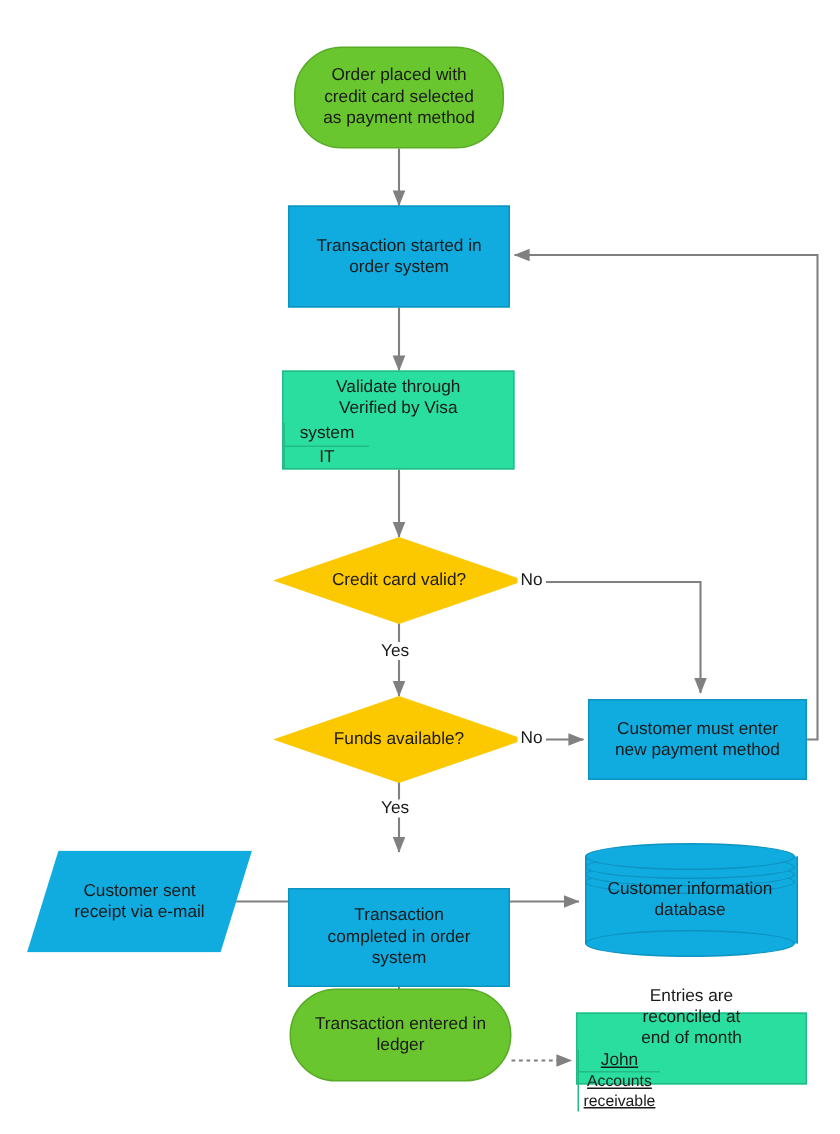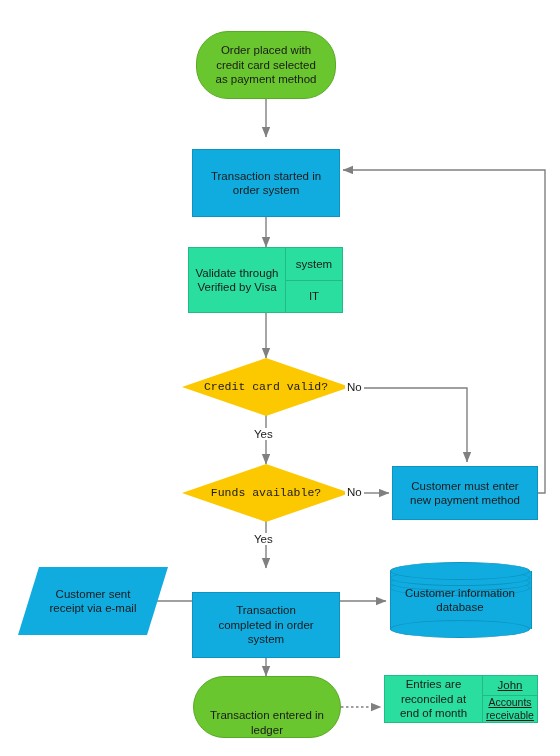--- a/index.html
+++ b/index.html
@@ -53,21 +53,20 @@
   
   .process {
     background: #10ace0;
     border: 1px solid #0d93c1;
   }
 
   
   .decision {
     background: transparent;
     border: none;
-    font-family: Liberation Mono, monospace;
   }
   .decision .dia {
     position: absolute;
     left: 0; top: 0;
     width: 100%; height: 100%;
     background: #fcc800;
     clip-path: polygon(50% 0%, 100% 50%, 50% 100%, 0% 50%);
   }
   .decision .txt {
     position: relative;
@@ -134,20 +133,21 @@
     z-index: 5;
   }
 
   
   .splitnode {
     background: #2ade9f;
     border: 1px solid #22bb85;
     display: flex;
     align-items: stretch;
     padding: 0;
+    flex-direction: column;
   }
   .splitnode .main-cell {
     flex: 1 1 auto;
     display: flex;
     align-items: center;
     justify-content: center;
     text-align: center;
     padding: 0 2px;
   }
   .splitnode .side-col {
@@ -214,21 +214,21 @@
       <path d="M341,707 L381,707" stroke-dasharray="2.5,2.5"></path>
     </g>
   </svg>
 
   <div class="node terminator" style="left:196px; top:31px; width:140px; height:68px;">
     <span class="txt">Order placed with
 credit card selected
 as payment method</span>
   </div>
 
-  <div class="node process" style="left:192px; top:137px; width:148px; height:68px;margin-top:12px;">
+  <div class="node process" style="left:192px; top:137px; width:148px; height:68px;">
     <span class="txt">Transaction started in
 order system</span>
   </div>
 
   <div class="node splitnode" style="left:188px; top:247px; width:155px; height:66px;">
     <div class="main-cell">
       <span class="txt">Validate through
 Verified by Visa</span>
     </div>
     <div class="side-col" style="width:56px;">
@@ -279,21 +279,21 @@
     <span class="cyl-body"></span>
     <span class="cyl-bot"></span>
     <span class="cyl-ring r3"></span>
     <span class="cyl-ring r2"></span>
     <span class="cyl-ring r1"></span>
     <span class="cyl-top"></span>
     <span class="txt">Customer information
 database</span>
   </div>
 
-  <div class="node terminator" style="left:193px; top:676px; width:148px; height:62px;align-items:flex-end;">
+  <div class="node terminator" style="left:193px; top:659px; width:148px; height:62px;">
     <span class="txt">Transaction entered in
 ledger</span>
   </div>
 
   <div class="node splitnode" style="left:384px; top:675px; width:154px; height:48px;">
     <div class="main-cell">
       <span class="txt">Entries are
 reconciled at
 end of month</span>
     </div>

